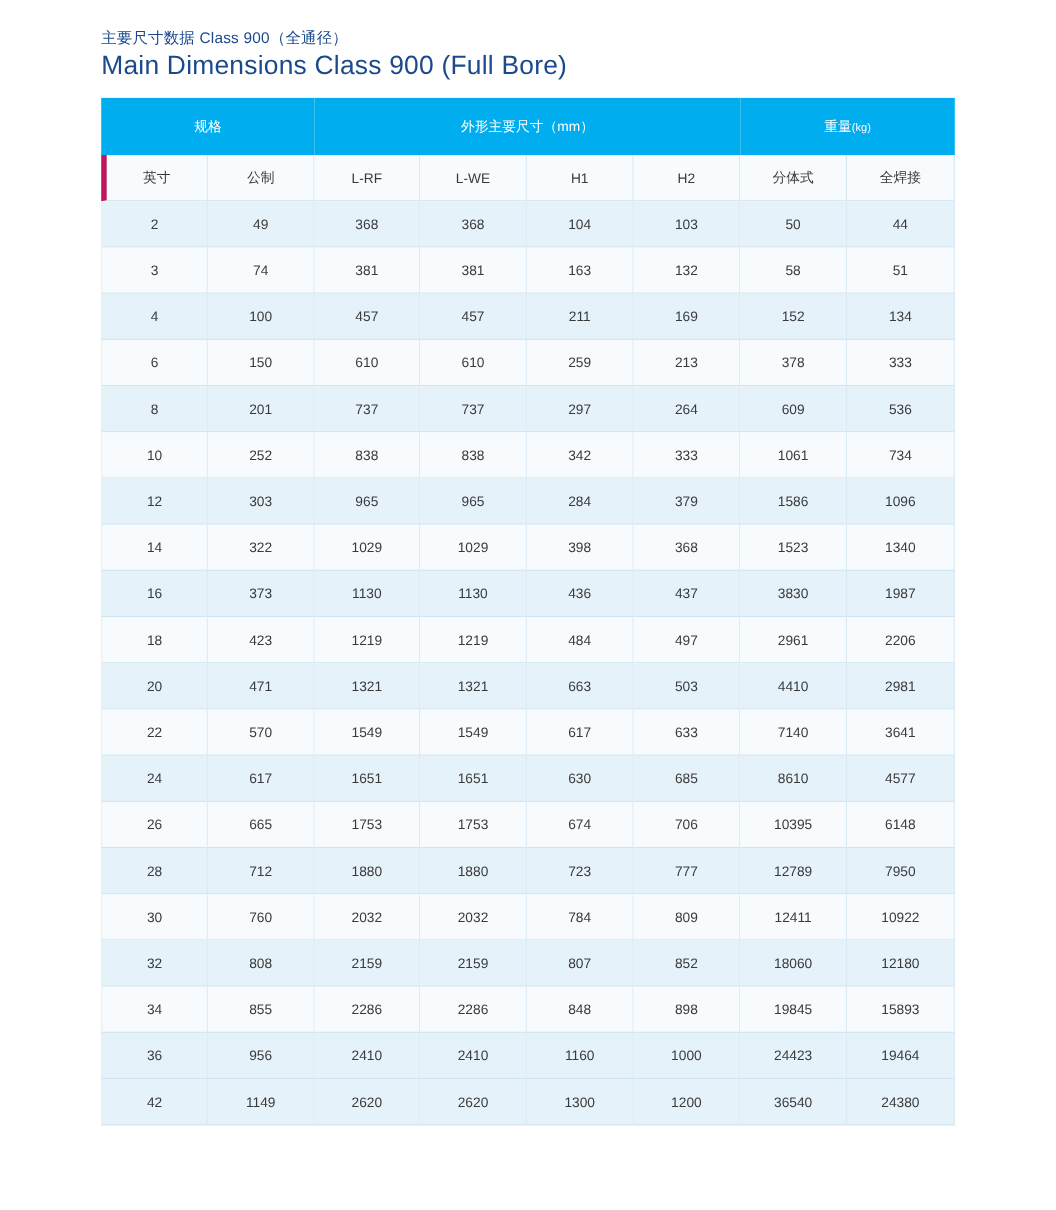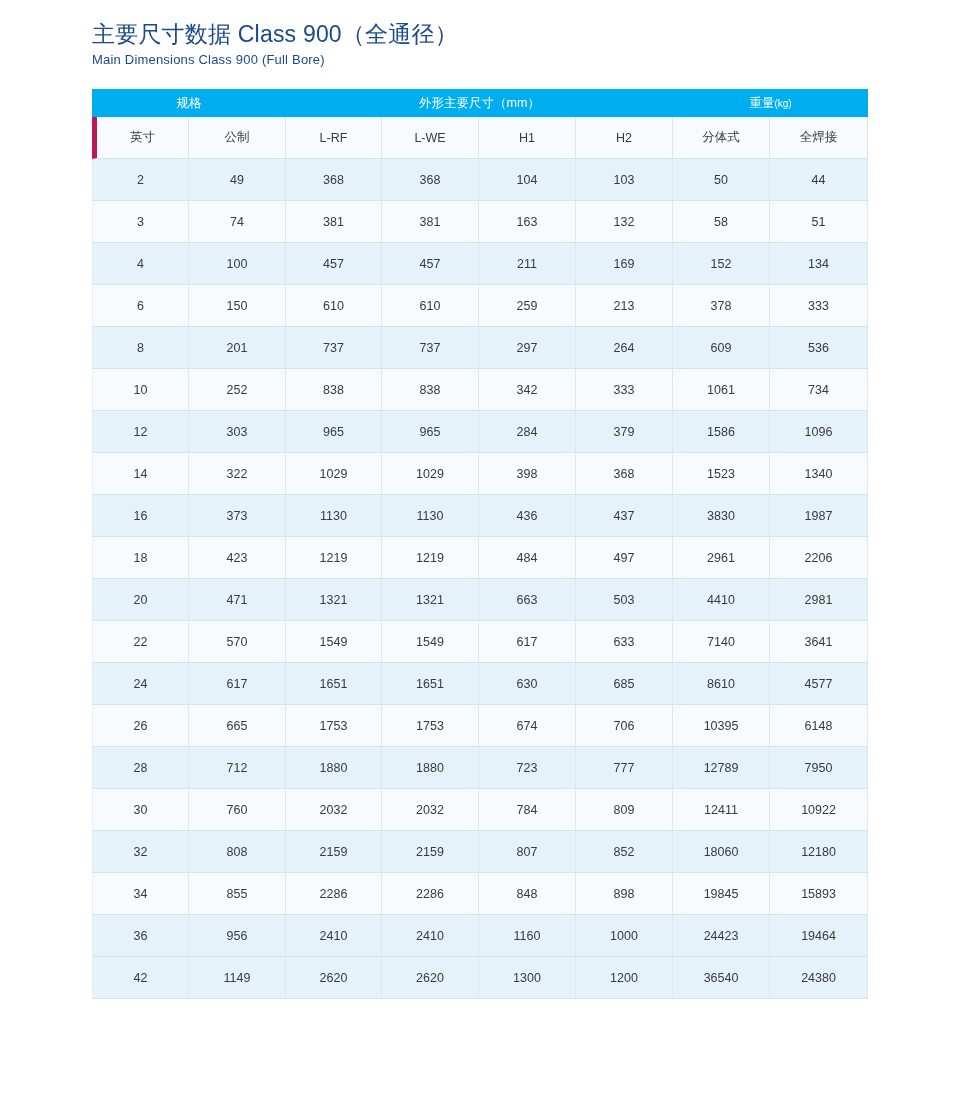--- a/index.html
+++ b/index.html
@@ -22,28 +22,28 @@
   }
 
   
   .title-block {
     position: absolute;
     left: 92px;
     top: 22px;
     width: 700px;
   }
   .title-cn {
-    font-size: 23px;
+    font-size: 14px;
     line-height: 25px;
     color: #1b4a8c;
     letter-spacing: 0.2px;
     white-space: nowrap;
   }
   .title-en {
-    font-size: 13px;
+    font-size: 24px;
     line-height: 25px;
     color: #1b4a8c;
     letter-spacing: 0.2px;
     white-space: nowrap;
   }
 
   
   .table-wrap {
     position: absolute;
     left: 92px;
@@ -61,21 +61,21 @@
   
   tr.group-head th {
     background: #00AEEF;
     color: #ffffff;
     font-size: 12.5px;
     font-weight: normal;
     height: 20px;
     text-align: center;
     vertical-align: middle;
     border: none;
-    padding: 4px;
+    padding: 16px;
   }
   .unit-small {
     font-size: 10px;
   }
 
   
   tr.sub-head td {
     background: #f7fbfd;
     color: #3a3a3a;
     font-size: 12.5px;

